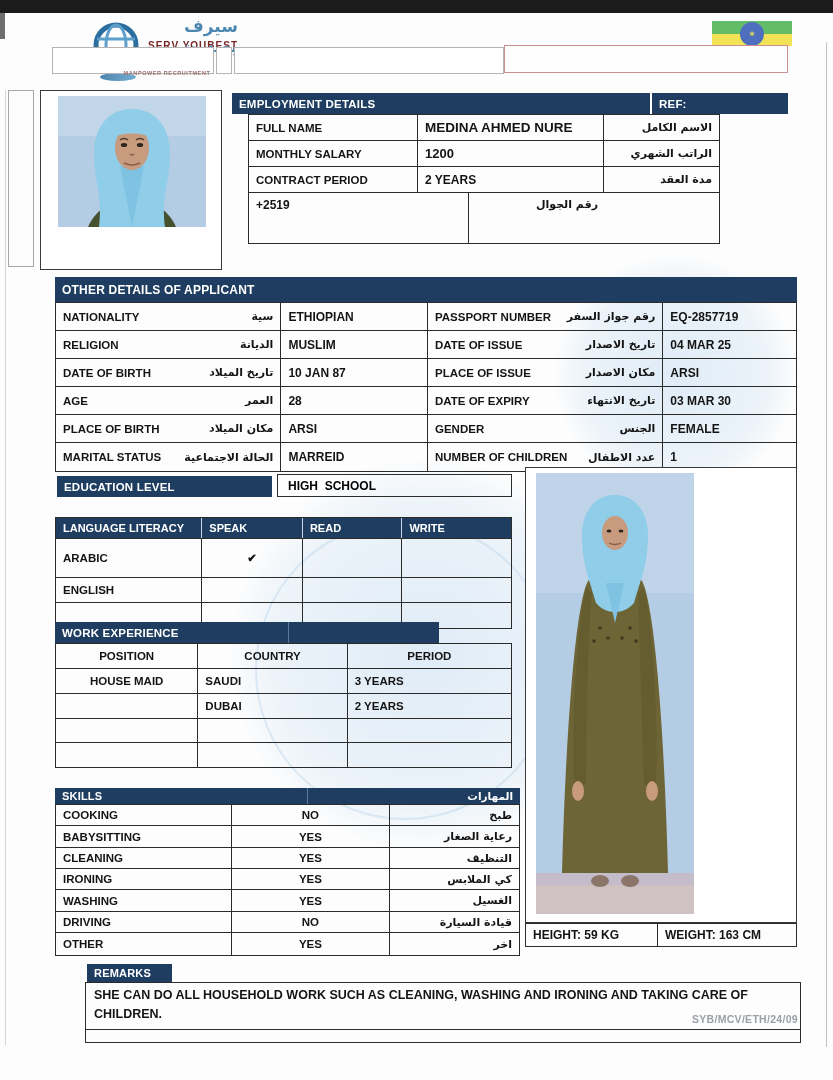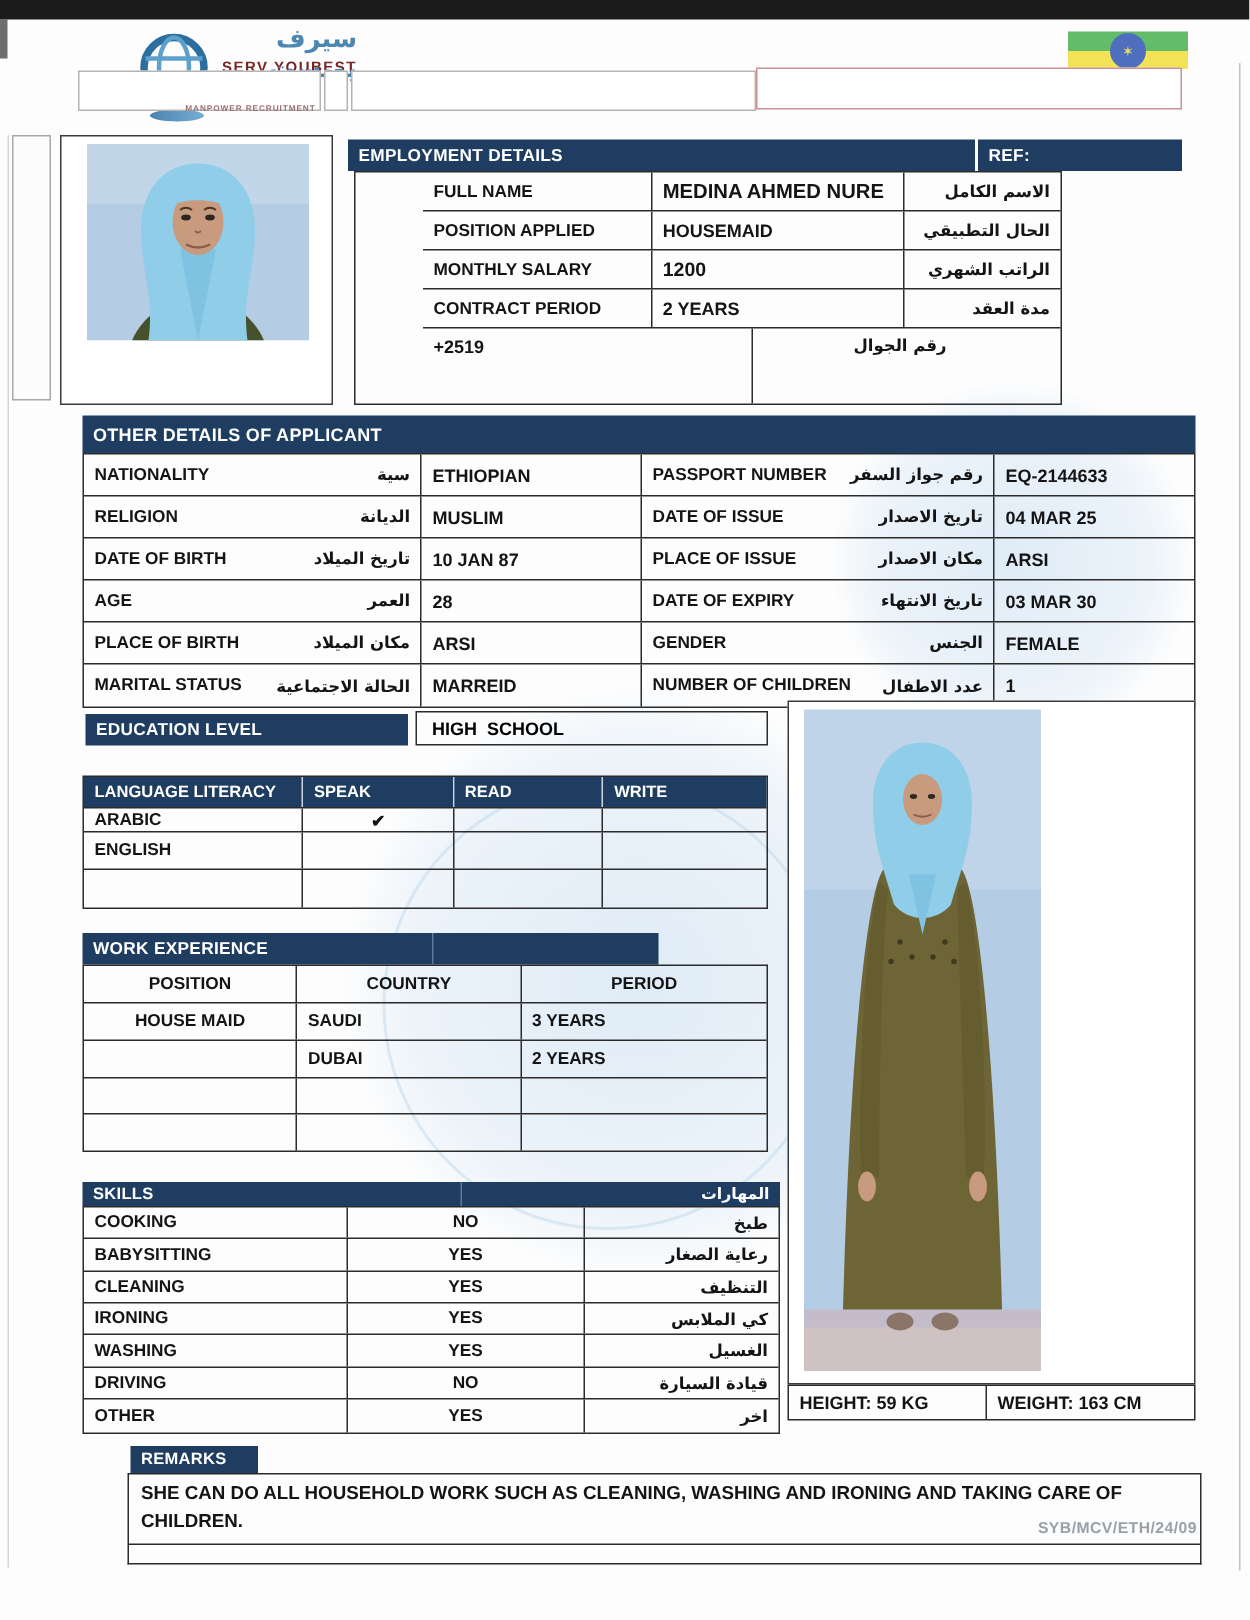--- a/index.html
+++ b/index.html
@@ -121,32 +121,27 @@
       <ellipse cx="82" cy="49" rx="3.2" ry="2" fill="#2e2620"></ellipse>
       <path d="M62,44 q4,-3 8,0 M78,44 q4,-3 8,0" stroke="#4a3528" stroke-width="1.4" fill="none"></path>
       <path d="M72,58 q2,2 4,0" stroke="#8a5f4a" stroke-width="1.2" fill="none"></path>
       <path d="M66,67 q8,4 16,0" stroke="#8a5f4a" stroke-width="1.6" fill="none"></path>
     </svg>
   </div>
 
   <div class="abs z bar" style="left:232px; top:93px; width:418px; height:21px;">EMPLOYMENT DETAILS</div>
   <div class="abs z bar" style="left:652px; top:93px; width:136px; height:21px;">REF:</div>
 
-  <div class="abs z grid" style="left:236px; top:114px; width:472px;padding-left:45px;">
+  <div class="abs z grid" style="left:248px; top:114px; width:472px;">
     <div class="trow" style="height:26px;">
       <div class="tc pl" style="width:200px;">FULL NAME</div>
       <div class="tc pl val" style="width:220px; font-size:13.5px;">MEDINA AHMED NURE</div>
       <div class="tc pr ar arlbl" style="width:136px; justify-content:flex-start;">الاسم الكامل</div>
     </div>
     <div class="trow" style="height:26px;">
-      <div class="tc pl" style="width:200px;">POSITION APPLIED</div>
-      <div class="tc pl val" style="width:220px;">HOUSEMAID</div>
-      <div class="tc pr ar arlbl" style="width:136px; justify-content:flex-start;">الحال التطبيقي</div>
-    </div>
-    <div class="trow" style="height:26px;">
       <div class="tc pl" style="width:200px;">MONTHLY SALARY</div>
       <div class="tc pl val" style="width:220px; font-size:13px;">1200</div>
       <div class="tc pr ar arlbl" style="width:136px; justify-content:flex-start;">الراتب الشهري</div>
     </div>
     <div class="trow" style="height:26px;">
       <div class="tc pl" style="width:200px;">CONTRACT PERIOD</div>
       <div class="tc pl val" style="width:220px;">2 YEARS</div>
       <div class="tc pr ar arlbl" style="width:136px; justify-content:flex-start;">مدة العقد</div>
     </div>
     <div class="trow" style="height:50px;">
@@ -161,21 +156,21 @@
     <div class="trow" style="height:28px;">
       <div class="tc between" style="width:226px;">
         <span>NATIONALITY</span>
         <span class="ar arlbl">سية</span>
       </div>
       <div class="tc pl val" style="width:147px;">ETHIOPIAN</div>
       <div class="tc between" style="width:236px;">
         <span>PASSPORT NUMBER</span>
         <span class="ar arlbl">رقم جواز السفر</span>
       </div>
-      <div class="tc pl val" style="width:133px;">EQ-2144633</div>
+      <div class="tc pl val" style="width:133px;">EQ-2857719</div>
     </div>
 
     <div class="trow" style="height:28px;">
       <div class="tc between" style="width:226px;">
         <span>RELIGION</span>
         <span class="ar arlbl">الديانة</span>
       </div>
       <div class="tc pl val" style="width:147px;">MUSLIM</div>
       <div class="tc between" style="width:236px;">
         <span>DATE OF ISSUE</span>
@@ -241,21 +236,21 @@
   <div class="abs z" style="left:277px; top:474px; width:235px; height:23px; border:1.3px solid var(--bd);
        display:flex; align-items:center; padding-left:10px; font-size:12px; font-weight:700; white-space:pre;">HIGH  SCHOOL</div>
 
   <div class="abs z grid" style="left:55px; top:517px; width:457px;">
     <div class="trow" style="height:21px;">
       <div class="tc pl navycell" style="width:147px; font-size:11px;">LANGUAGE LITERACY</div>
       <div class="tc pl navycell" style="width:101px; font-size:11px;">SPEAK</div>
       <div class="tc pl navycell" style="width:100px; font-size:11px;">READ</div>
       <div class="tc pl navycell" style="width:109px; font-size:11px;">WRITE</div>
     </div>
-    <div class="trow" style="height:16px;">
+    <div class="trow" style="height:39px;">
       <div class="tc pl" style="width:147px;">ARABIC</div>
       <div class="tc ctr" style="width:101px;">✔</div>
       <div class="tc" style="width:100px;"></div>
       <div class="tc" style="width:109px;"></div>
     </div>
     <div class="trow" style="height:25px;">
       <div class="tc pl" style="width:147px;">ENGLISH</div>
       <div class="tc ctr" style="width:101px;"></div>
       <div class="tc" style="width:100px;"></div>
       <div class="tc" style="width:109px;"></div>

